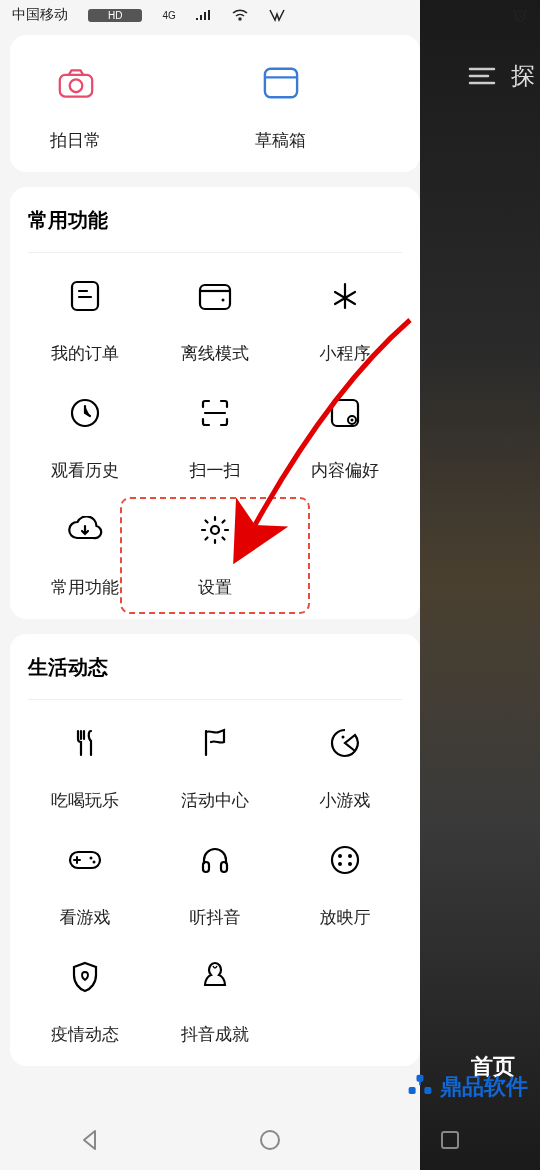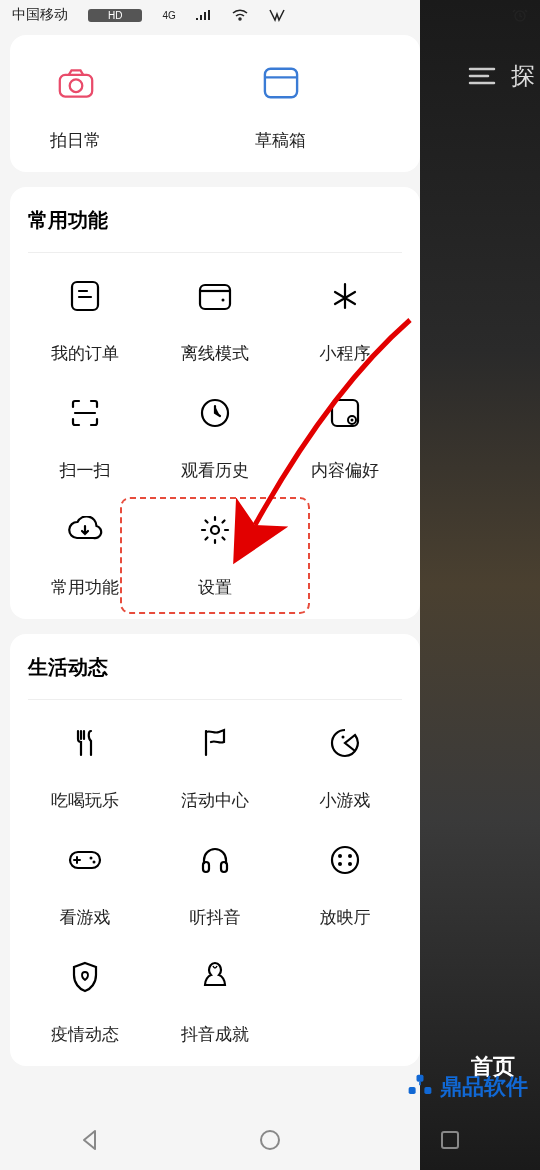--- a/index.html
+++ b/index.html
@@ -118,33 +118,33 @@
         <div class="icon-box">
             <svg width="32" height="32" viewBox="0 0 32 32">
               <path d="M16 4v24M6 12l20 12M6 24l20-12" stroke="#000" stroke-width="2.2" stroke-linecap="round"></path>
             </svg>
           </div>
         <span class="item-label">小程序</span>
       </div>
       <div class="item">
         <div class="icon-box">
             <svg width="32" height="32" viewBox="0 0 32 32">
-              <path d="M4 10V6a2 2 0 012-2h4M28 10V6a2 2 0 00-2-2h-4M4 22v4a2 2 0 002 2h4M28 22v4a2 2 0 01-2 2h-4M6 16h20" stroke="#000" stroke-width="2.2" fill="none" stroke-linecap="round"></path>
-            </svg>
-          </div>
-        <span class="item-label">扫一扫</span>
-      </div>
-      <div class="item">
-        <div class="icon-box">
-            <svg width="32" height="32" viewBox="0 0 32 32">
               <circle cx="16" cy="16" r="13" stroke="#000" stroke-width="2.2" fill="none"></circle>
               <path d="M16 9v7l5 3" stroke="#000" stroke-width="2.2" stroke-linecap="round"></path>
             </svg>
           </div>
         <span class="item-label">观看历史</span>
+      </div>
+      <div class="item">
+        <div class="icon-box">
+            <svg width="32" height="32" viewBox="0 0 32 32">
+              <path d="M4 10V6a2 2 0 012-2h4M28 10V6a2 2 0 00-2-2h-4M4 22v4a2 2 0 002 2h4M28 22v4a2 2 0 01-2 2h-4M6 16h20" stroke="#000" stroke-width="2.2" fill="none" stroke-linecap="round"></path>
+            </svg>
+          </div>
+        <span class="item-label">扫一扫</span>
       </div>
       <div class="item">
         <div class="icon-box">
             <svg width="32" height="32" viewBox="0 0 32 32">
               <rect x="3" y="3" width="26" height="26" rx="5" stroke="#000" stroke-width="2.2" fill="none"></rect>
               <circle cx="23" cy="23" r="4" stroke="#000" stroke-width="2" fill="#fff"></circle>
               <circle cx="23" cy="23" r="1.5" fill="#000"></circle>
             </svg>
           </div>
         <span class="item-label">内容偏好</span>

